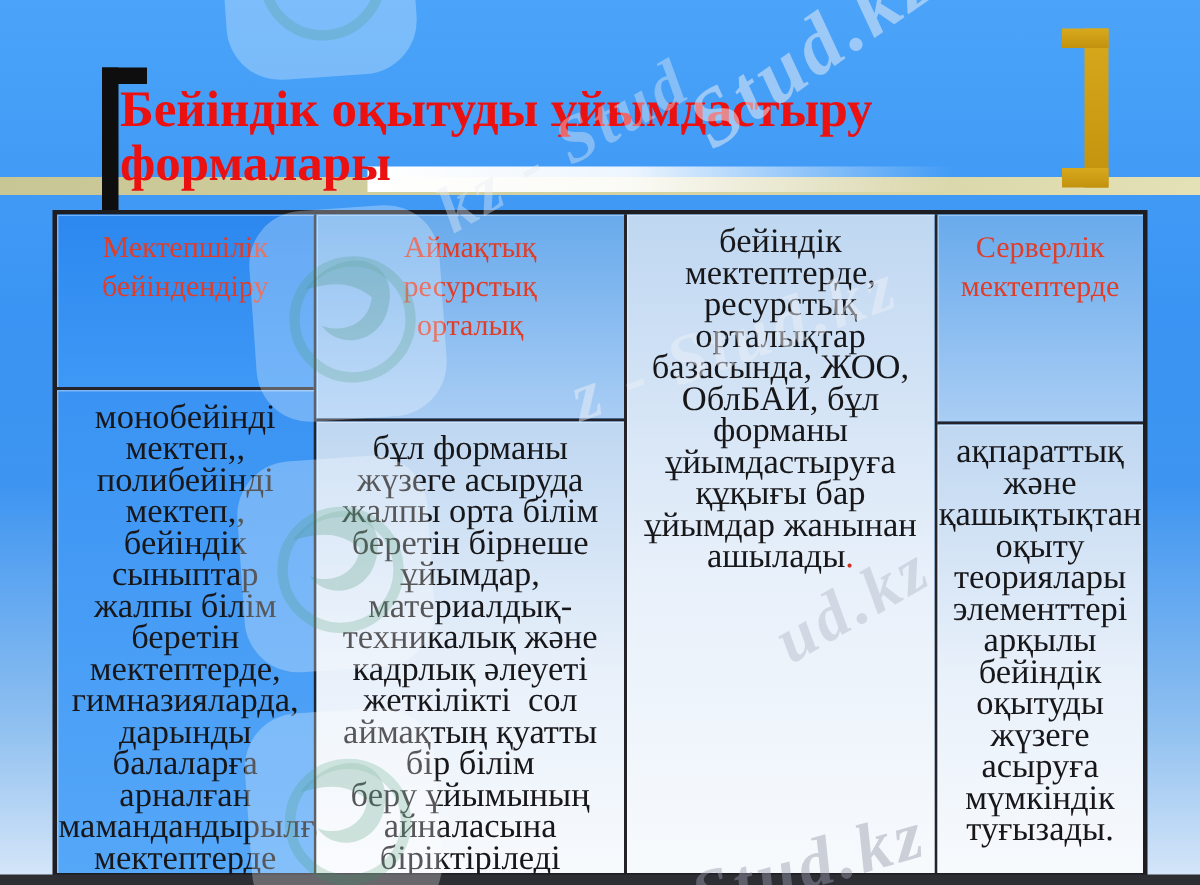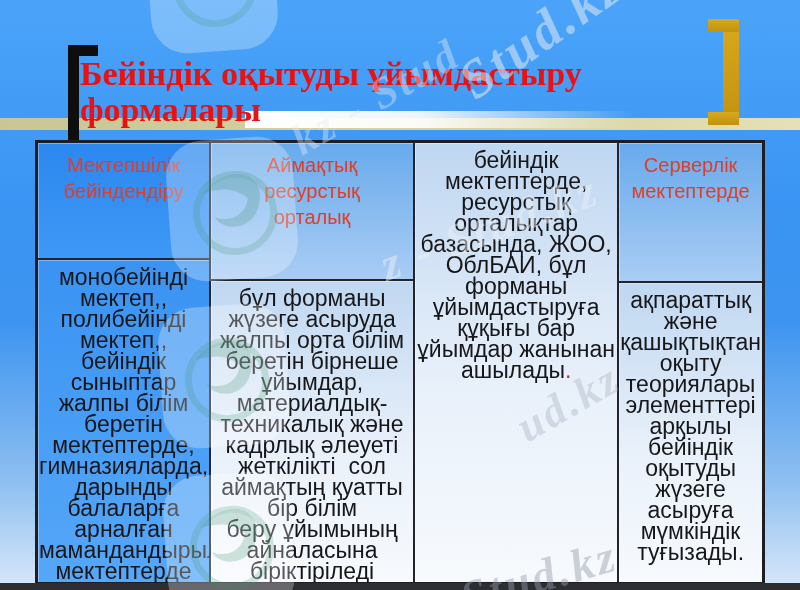--- a/index.html
+++ b/index.html
@@ -1,21 +1,21 @@
 <!DOCTYPE html>
 <html><head>
 <meta charset="utf-8">
 <style>
   html,body{margin:0;padding:0;}
   .slide{
     position:relative;width:800px;height:590px;overflow:hidden;
     background:linear-gradient(180deg,#4ba4f9 0%,#3a94f3 35%,#3e95f1 55%,#8fc0f0 82%,#d9e8f9 100%);
     font-family:"Liberation Sans",sans-serif;
   }
-  .abs{position:absolute;box-sizing:border-box;}
+  .abs{position:absolute;box-sizing:border-box;font-family:Liberation Serif, serif;}
 
   
   .band{left:0;top:118px;width:800px;height:12px;
     background:linear-gradient(90deg,#c9c695 0%,#d2cfa0 40%,#d8d5a8 72%,#e4e1b6 100%);z-index:2;}
   .band-hl{left:245px;top:111px;width:390px;height:17px;z-index:2;
     background:linear-gradient(90deg,#ffffff 0%,rgba(255,255,255,0.9) 45%,rgba(255,255,255,0) 100%);}
 
   
   .brk{background:#0e0e0e;z-index:4;}
   .brk-bl-v{left:68px;top:45px;width:11px;height:96px;}

